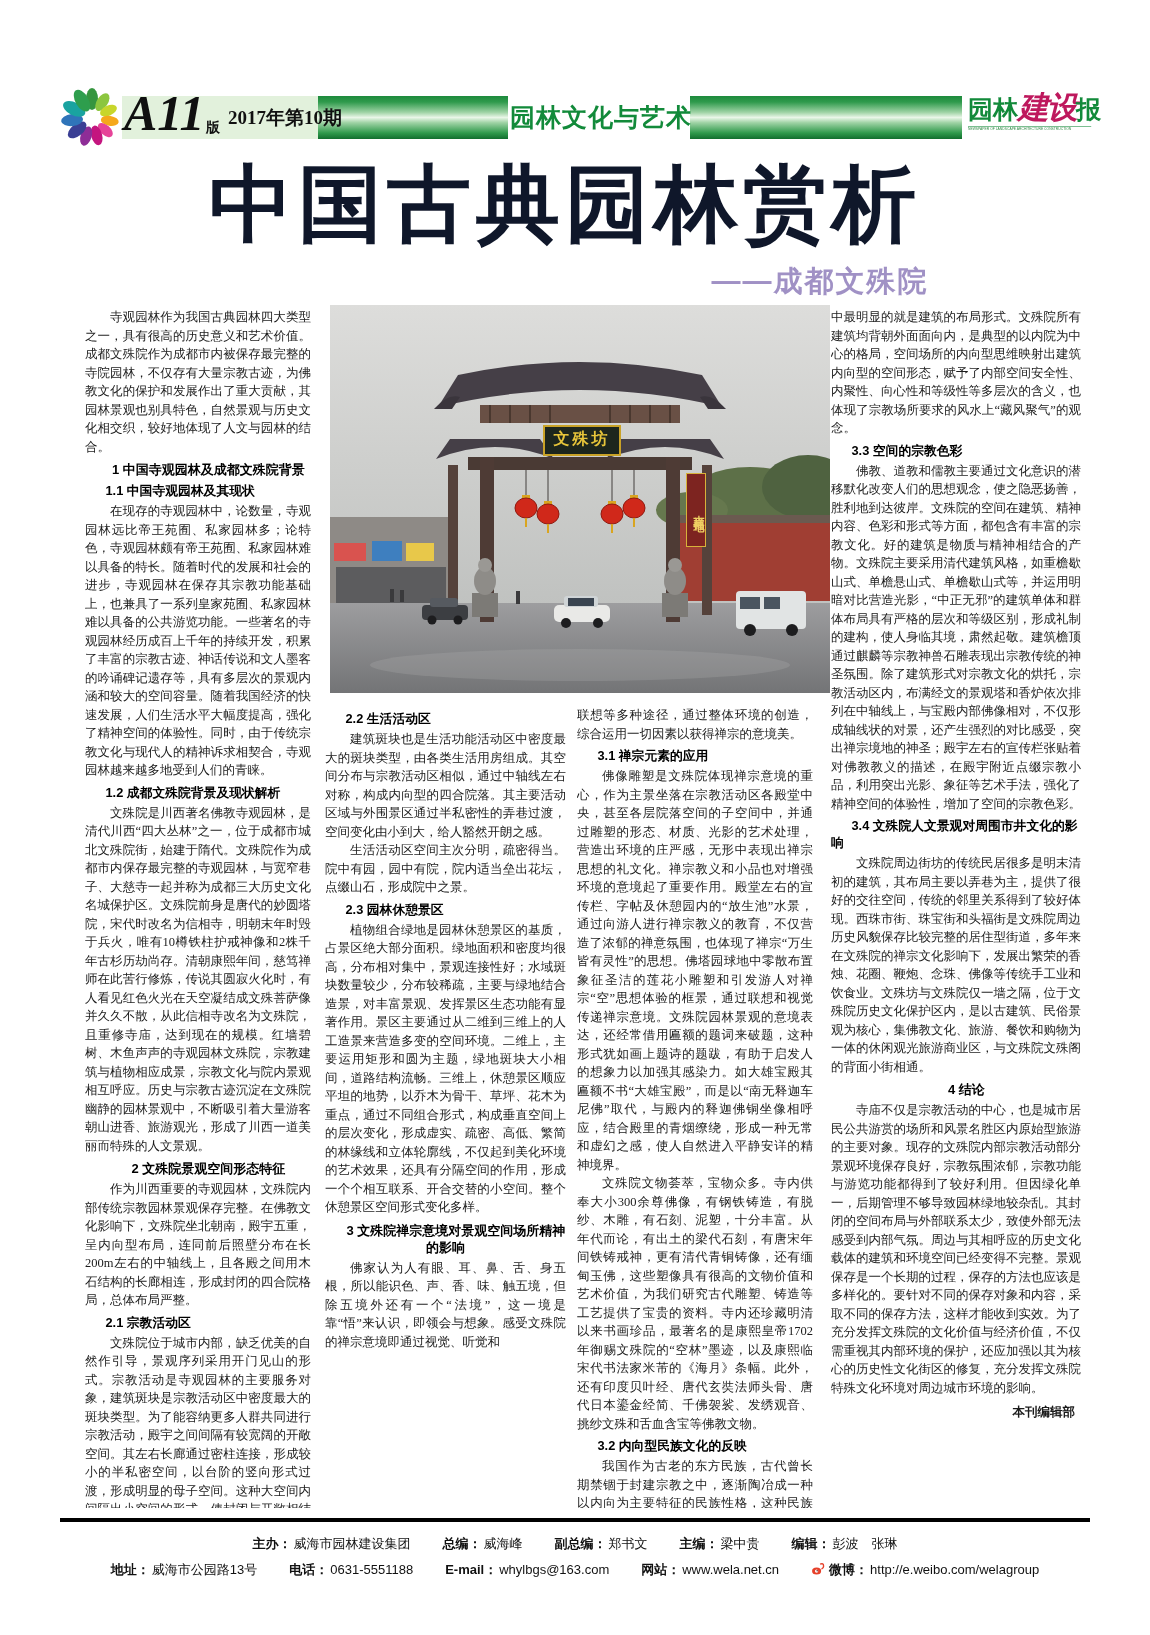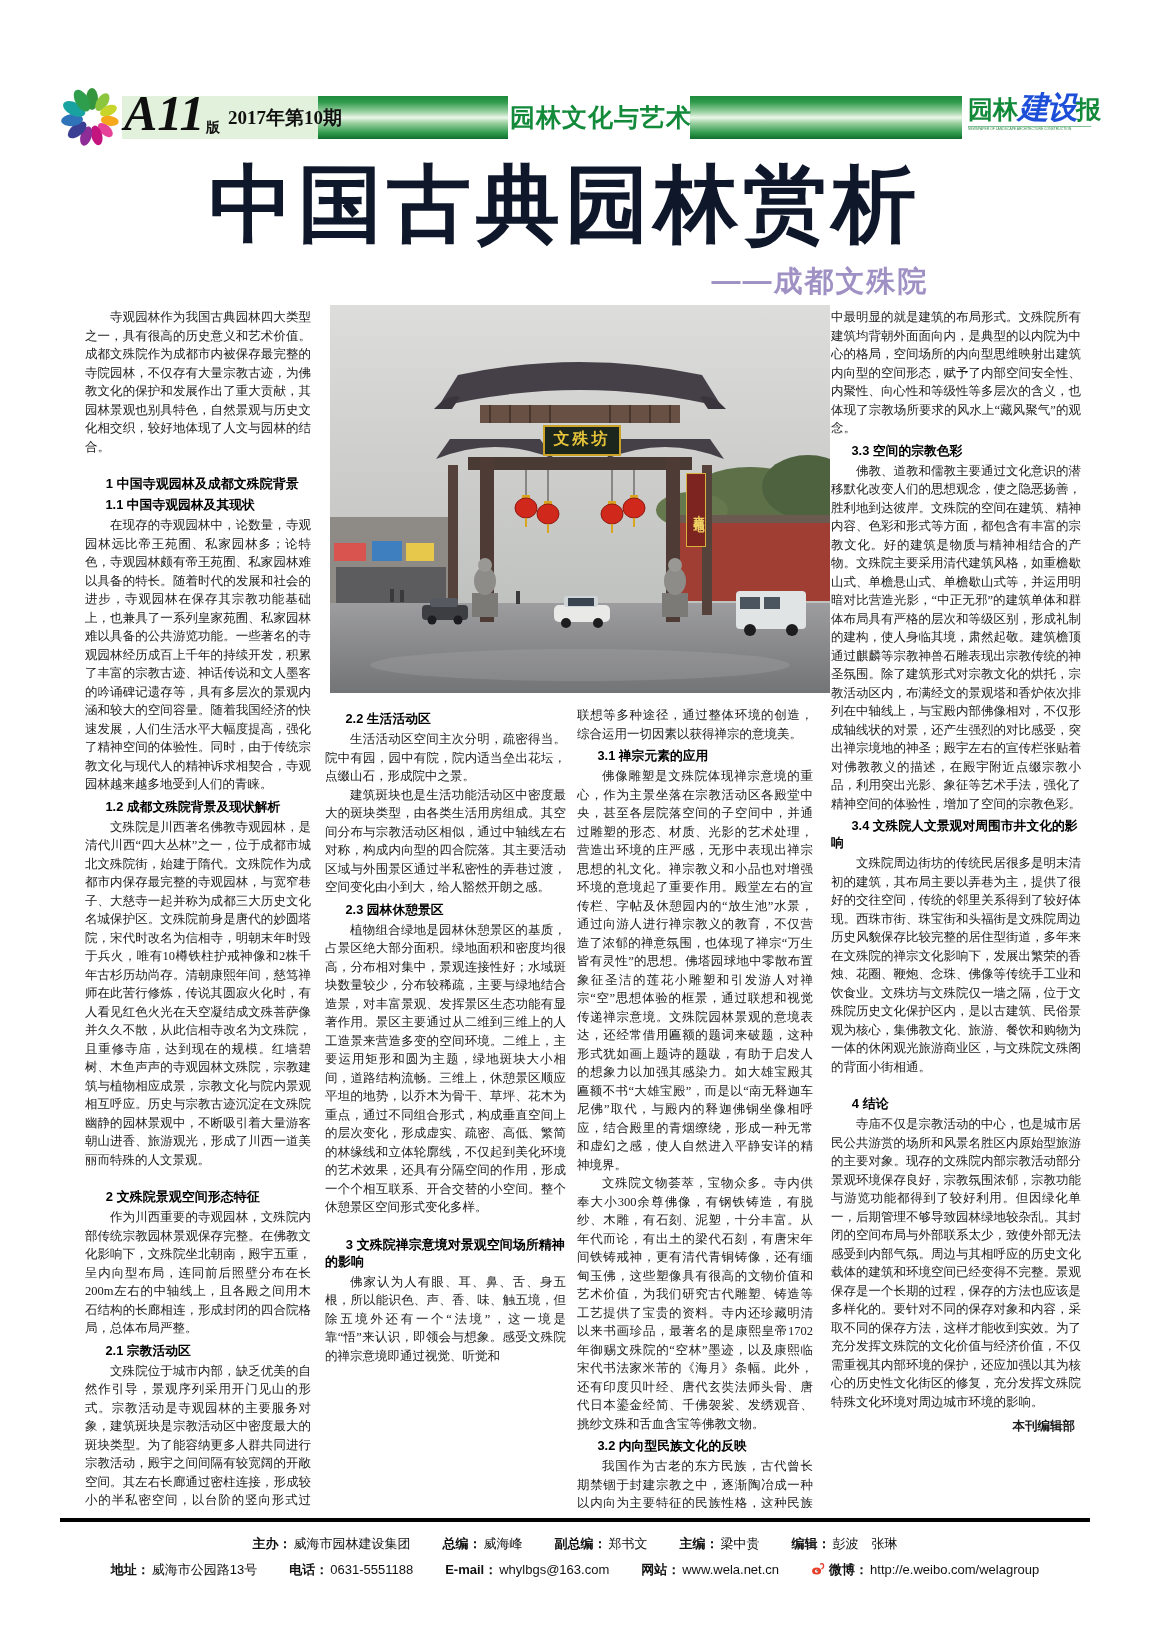--- a/index.html
+++ b/index.html
@@ -11,38 +11,38 @@
     background:linear-gradient(180deg,#1d8a3c 0%,#2f9a4c 14%,#9fd3a5 38%,#eaf6e8 50%,#9fd3a5 62%,#2f9a4c 86%,#116e2e 100%);}
   #bar-left{left:318px;width:190px;}
   #bar-right{left:690px;width:272px;}
   .edition{position:absolute;left:124px;top:88px;font:bold italic 50px/1 "Liberation Serif",serif;color:#101010;}
   .edition-suffix{position:absolute;left:206px;top:120px;font:bold 14px/1 "Liberation Sans",sans-serif;color:#101010;}
   .issue{position:absolute;left:228px;top:108px;font:bold 19px/1 "Liberation Serif",serif;color:#101010;}
   .section-title{position:absolute;left:508px;top:102px;width:186px;text-align:center;
     font:bold 25px/1.2 "Liberation Sans",sans-serif;color:#128a3a;letter-spacing:1px;}
   .np-name{position:absolute;left:968px;top:92px;width:125px;white-space:nowrap;}
   .np-green{font:bold 25px/1 "Liberation Sans",sans-serif;color:#128a3a;}
-  .np-red{font:bold italic 31px/1 "Liberation Serif",serif;color:#1d4ed8;letter-spacing:-2px;}
+  .np-red{font:bold italic 31px/1 "Liberation Serif",serif;color:#be185d;letter-spacing:-2px;}
   .np-en{position:absolute;left:968px;top:126px;width:220px;border-top:1.5px solid #128a3a;padding-top:1px;
     font:6px/1.2 "Liberation Sans",sans-serif;color:#2e8b45;transform:scale(0.56);transform-origin:0 0;white-space:nowrap;}
   
   .main-title{position:absolute;left:65px;top:156px;width:1000px;text-align:center;
     font:bold 84px/1.15 "Liberation Sans",sans-serif;color:#0f172a;letter-spacing:5px;}
   .sub-title{position:absolute;left:620px;top:266px;width:400px;text-align:center;
     font:bold 29px/1.1 "Liberation Sans",sans-serif;color:#a091c5;letter-spacing:2px;}
   
   .col{position:absolute;font:12.5px/18.5px "Liberation Serif","DejaVu Serif",serif;color:#1b1b1b;
     text-align:justify;overflow:hidden;}
   #col1{left:85px;top:308px;width:226px;height:1200px;}
   #col2{left:325px;top:706px;width:241px;height:802px;}
   #col3{left:577px;top:706px;width:236px;height:802px;}
   #col4{left:831px;top:308px;width:250px;height:1200px;}
   .col p{margin:0;text-indent:2em;}
   .col p.cont{text-indent:0;}
-  .hsec{font:bold 13px/17px "Liberation Sans",sans-serif;color:#000;margin:19px 0 3px;text-indent:1.6em;text-align:left;}
+  .hsec{font:bold 13px/17px "Liberation Sans",sans-serif;color:#000;margin:5px 0 3px;text-indent:1.6em;text-align:center;}
   .hsub{font:bold 12.8px/17px "Liberation Sans",sans-serif;color:#000;margin:4px 0 3px;text-indent:1.6em;text-align:left;}
   .byline{margin-top:6px;text-align:right;text-indent:0;padding-right:6px;font-weight:bold;}
   
   #photo{position:absolute;left:330px;top:305px;width:500px;height:388px;overflow:hidden;background:#0369a1;}
   .plaque{position:absolute;left:213px;top:120px;width:74px;height:27px;background:#1d261d;border:2px solid #c9a227;
     color:#e7c53a;font:bold 16px/24px "Liberation Sans",sans-serif;text-align:center;letter-spacing:3px;}
   .vplaque{position:absolute;left:356px;top:168px;width:18px;height:72px;background:#7d2420;border:1.5px solid #d8b23a;
     color:#efd063;font:bold 11px/1.25 "Liberation Sans",sans-serif;writing-mode:vertical-rl;text-align:center;letter-spacing:2px;}
   
   #footer-rule{position:absolute;left:60px;top:1518px;width:1030px;height:4px;background:#000;}
@@ -234,22 +234,22 @@
     <div class="hsub">1.2 成都文殊院背景及现状解析</div>
     <p>文殊院是川西著名佛教寺观园林，是清代川西“四大丛林”之一，位于成都市城北文殊院街，始建于隋代。文殊院作为成都市内保存最完整的寺观园林，与宽窄巷子、大慈寺一起并称为成都三大历史文化名城保护区。文殊院前身是唐代的妙圆塔院，宋代时改名为信相寺，明朝末年时毁于兵火，唯有10樽铁柱护戒神像和2株千年古杉历劫尚存。清朝康熙年间，慈笃禅师在此苦行修炼，传说其圆寂火化时，有人看见红色火光在天空凝结成文殊菩萨像并久久不散，从此信相寺改名为文殊院，且重修寺庙，达到现在的规模。红墙碧树、木鱼声声的寺观园林文殊院，宗教建筑与植物相应成景，宗教文化与院内景观相互呼应。历史与宗教古迹沉淀在文殊院幽静的园林景观中，不断吸引着大量游客朝山进香、旅游观光，形成了川西一道美丽而特殊的人文景观。</p>
     <div class="hsec">2 文殊院景观空间形态特征</div>
     <p>作为川西重要的寺观园林，文殊院内部传统宗教园林景观保存完整。在佛教文化影响下，文殊院坐北朝南，殿宇五重，呈内向型布局，连同前后照壁分布在长200m左右的中轴线上，且各殿之间用木石结构的长廊相连，形成封闭的四合院格局，总体布局严整。</p>
     <div class="hsub">2.1 宗教活动区</div>
     <p>文殊院位于城市内部，缺乏优美的自然作引导，景观序列采用开门见山的形式。宗教活动是寺观园林的主要服务对象，建筑斑块是宗教活动区中密度最大的斑块类型。为了能容纳更多人群共同进行宗教活动，殿宇之间间隔有较宽阔的开敞空间。其左右长廊通过密柱连接，形成较小的半私密空间，以台阶的竖向形式过渡，形成明显的母子空间。这种大空间内间隔出小空间的形式，使封闭与开敞相结合，既能方便人群集散，又能避免各种宗</p>
   </div>
 
   <div class="col" id="col2">
     <div class="hsub">2.2 生活活动区</div>
+    <p>建筑斑块也是生活功能活动区中密度最大的斑块类型，由各类生活用房组成。其空间分布与宗教活动区相似，通过中轴线左右对称，构成内向型的四合院落。其主要活动区域与外围景区通过半私密性的弄巷过渡，空间变化由小到大，给人豁然开朗之感。</p>
     <p>生活活动区空间主次分明，疏密得当。院中有园，园中有院，院内适当垒出花坛，点缀山石，形成院中之景。</p>
-    <p>建筑斑块也是生活功能活动区中密度最大的斑块类型，由各类生活用房组成。其空间分布与宗教活动区相似，通过中轴线左右对称，构成内向型的四合院落。其主要活动区域与外围景区通过半私密性的弄巷过渡，空间变化由小到大，给人豁然开朗之感。</p>
     <div class="hsub">2.3 园林休憩景区</div>
     <p>植物组合绿地是园林休憩景区的基质，占景区绝大部分面积。绿地面积和密度均很高，分布相对集中，景观连接性好；水域斑块数量较少，分布较稀疏，主要与绿地结合造景，对丰富景观、发挥景区生态功能有显著作用。景区主要通过从二维到三维上的人工造景来营造多变的空间环境。二维上，主要运用矩形和圆为主题，绿地斑块大小相间，道路结构流畅。三维上，休憩景区顺应平坦的地势，以乔木为骨干、草坪、花木为重点，通过不同组合形式，构成垂直空间上的层次变化，形成虚实、疏密、高低、繁简的林缘线和立体轮廓线，不仅起到美化环境的艺术效果，还具有分隔空间的作用，形成一个个相互联系、开合交替的小空间。整个休憩景区空间形式变化多样。</p>
     <div class="hsec">3 文殊院禅宗意境对景观空间场所精神的影响</div>
     <p>佛家认为人有眼、耳、鼻、舌、身五根，所以能识色、声、香、味、触五境，但除五境外还有一个“法境”，这一境是靠“悟”来认识，即领会与想象。感受文殊院的禅宗意境即通过视觉、听觉和</p>
   </div>
 
   <div class="col" id="col3">
     <p class="cont">联想等多种途径，通过整体环境的创造，综合运用一切因素以获得禅宗的意境美。</p>
     <div class="hsub">3.1 禅宗元素的应用</div>
     <p>佛像雕塑是文殊院体现禅宗意境的重心，作为主景坐落在宗教活动区各殿堂中央，甚至各层院落空间的子空间中，并通过雕塑的形态、材质、光影的艺术处理，营造出环境的庄严感，无形中表现出禅宗思想的礼文化。禅宗教义和小品也对增强环境的意境起了重要作用。殿堂左右的宣传栏、字帖及休憩园内的“放生池”水景，通过向游人进行禅宗教义的教育，不仅营造了浓郁的禅意氛围，也体现了禅宗“万生皆有灵性”的思想。佛塔园球地中零散布置象征圣洁的莲花小雕塑和引发游人对禅宗“空”思想体验的框景，通过联想和视觉传递禅宗意境。文殊院园林景观的意境表达，还经常借用匾额的题词来破题，这种形式犹如画上题诗的题跋，有助于启发人的想象力以加强其感染力。如大雄宝殿其匾额不书“大雄宝殿”，而是以“南无释迦车尼佛”取代，与殿内的释迦佛铜坐像相呼应，结合殿里的青烟缭绕，形成一种无常和虚幻之感，使人自然进入平静安详的精神境界。</p>

